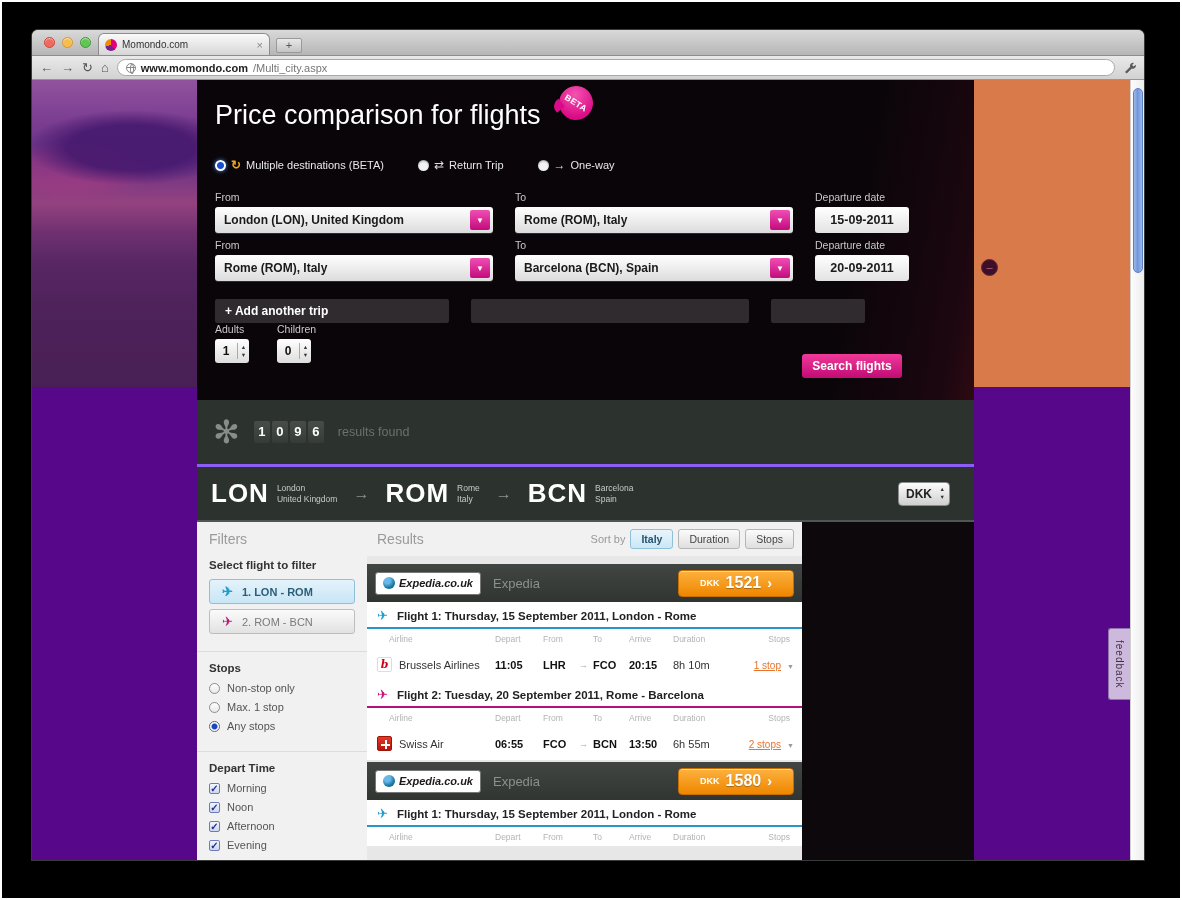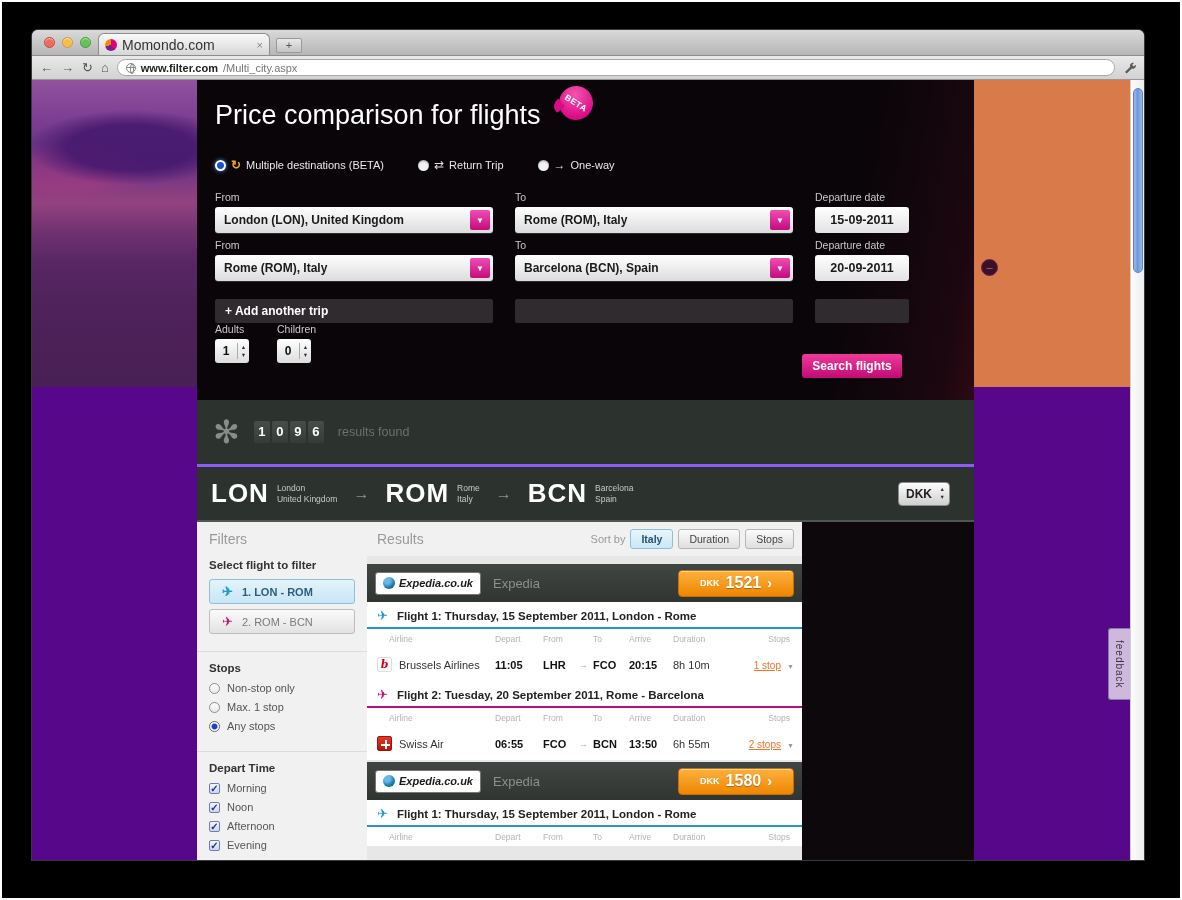--- a/index.html
+++ b/index.html
@@ -9,21 +9,21 @@
   
   .browser { position:absolute; left:30px; top:28px; width:1112px; height:830px; background:#c9c9c9; border-radius:6px 6px 0 0; box-shadow:0 0 0 1px #3a3a3a; overflow:hidden; }
   .titlebar { height:26px; background:linear-gradient(#d9d9d9,#b6b6b6); display:flex; align-items:flex-end; position:relative; border-bottom:1px solid #8d8d8d; }
   .lights { position:absolute; left:12px; top:7px; display:flex; gap:7px; }
   .light { width:11px; height:11px; border-radius:50%; box-shadow:inset 0 1px 1px rgba(255,255,255,.6); }
   .light.red{ background:#ee6a5f; border:1px solid #c8453c;}
   .light.yellow{ background:#f5bd4f; border:1px solid #cf9a34;}
   .light.green{ background:#61c454; border:1px solid #3f9a35;}
   .tab { margin-left:66px; width:172px; height:22px; background:linear-gradient(#fafafa,#d6d6d6); border:1px solid #8d8d8d; border-bottom:none; border-radius:6px 6px 0 0; display:flex; align-items:center; padding:0 6px; gap:5px; }
   .favicon { width:12px; height:12px; border-radius:50%; background:conic-gradient(#e0007f 0 40%, #7a1f8e 40% 70%, #f08a00 70% 100%); flex:0 0 12px; }
-  .tab-title { font-size:14px; color:#333; flex:1; white-space:nowrap; overflow:hidden; }
+  .tab-title { font-size:10px; color:#333; flex:1; white-space:nowrap; overflow:hidden; }
   .tab-close { font-size:11px; color:#888; cursor:default; }
   .newtab { width:26px; height:15px; margin-left:6px; margin-bottom:2px; background:linear-gradient(#e8e8e8,#c4c4c4); border:1px solid #999; border-radius:2px; font-size:11px; line-height:13px; text-align:center; color:#555; }
   .toolbar { height:24px; background:linear-gradient(#e9e9e9,#d2d2d2); border-bottom:1px solid #979797; display:flex; align-items:center; padding:0 8px; gap:8px; }
   .navbtn { font-size:13px; color:#555; line-height:1; }
   .urlbar { flex:1; height:17px; background:#fff; border:1px solid #a8a8a8; border-radius:9px; display:flex; align-items:center; padding:0 8px; gap:5px; }
   .globe { width:10px; height:10px; border:1px solid #888; border-radius:50%; position:relative; flex:0 0 10px; }
   .globe:before { content:""; position:absolute; left:3px; top:0; width:2px; height:8px; border:1px solid #888; border-radius:50%; }
   .globe:after { content:""; position:absolute; left:0; top:3px; width:8px; height:0; border-top:1px solid #888; }
   .url-domain { font-size:11px; font-weight:bold; color:#222; }
   .url-path { font-size:11px; color:#777; }
@@ -73,21 +73,21 @@
   .fcol.date { width:94px; }
   .flabel { font-size:10.5px; color:#c9c9c9; margin-bottom:4px; }
   .select { height:26px; background:linear-gradient(#ffffff,#dcdcdc); border-radius:3px; display:flex; align-items:center; padding:0 3px 0 9px; justify-content:space-between; box-shadow:0 1px 0 rgba(255,255,255,.15); }
   .select-val { font-size:12px; font-weight:bold; color:#1a1a1a; }
   .select-arrow { width:20px; height:20px; background:linear-gradient(#f04db4,#c40b7d); border-radius:2px; color:#fff; font-size:8px; display:flex; align-items:center; justify-content:center; }
   .datebox { height:26px; background:linear-gradient(#ffffff,#e3e3e3); border-radius:3px; display:flex; align-items:center; justify-content:center; font-size:12.5px; font-weight:bold; color:#1a1a1a; }
   .remove-btn { position:absolute; right:-42px; bottom:5px; width:17px; height:17px; border-radius:50%; background:#3c1128; border:1px solid #6b2048; color:#b95c8c; font-size:11px; line-height:14px; text-align:center; }
 
   .addtrip-row { display:flex; gap:22px; margin-top:18px; }
   .darkbox { height:24px; background:#2f2b2e; border-radius:2px; }
-  .addtrip { width:278px; color:#fff; font-size:12px; font-weight:bold; line-height:24px; padding-left:10px; }
+  .addtrip { width:234px; color:#fff; font-size:12px; font-weight:bold; line-height:24px; padding-left:10px; }
   .ph-mid { width:278px; }
   .ph-right { width:94px; }
 
   .pax-row { display:flex; align-items:flex-end; }
   .pax { display:flex; flex-direction:column; margin-right:28px; }
   .stepper { width:34px; height:24px; background:linear-gradient(#fff,#ddd); border-radius:3px; display:flex; align-items:center; }
   .step-val { flex:1; text-align:center; font-size:12px; font-weight:bold; color:#111; }
   .step-arrows { width:12px; border-left:1px solid #aaa; display:flex; flex-direction:column; align-items:center; font-size:5.5px; color:#333; line-height:1.5; }
   .search-btn { position:absolute; right:72px; bottom:22px; width:100px; height:24px; background:linear-gradient(#ef3a9a,#c20b74); border-radius:3px; color:#fff; font-size:12px; font-weight:bold; text-align:center; line-height:24px; box-shadow:0 1px 2px rgba(0,0,0,.5); }
 
@@ -193,21 +193,21 @@
     <div class="newtab">+</div>
   </div>
 
   <div class="toolbar">
     <span class="navbtn">←</span>
     <span class="navbtn">→</span>
     <span class="navbtn">↻</span>
     <span class="navbtn">⌂</span>
     <div class="urlbar">
       <span class="globe"></span>
-      <span class="url-domain">www.filter.com</span>
+      <span class="url-domain">www.momondo.com</span>
       <span class="url-path">/Multi_city.aspx</span>
     </div>
     <svg class="wrench" viewBox="0 0 16 16">
       <path d="M13.5 2.5 a3.5 3.5 0 0 0-4.6 4.6 L2.5 13.5 l2 2 6.4-6.4 a3.5 3.5 0 0 0 4.6-4.6 l-2.3 2.3-2-2z" fill="#5a5a5a"></path>
     </svg>
   </div>
 
   <div class="viewport">
     <div class="bg-left"></div>
     <div class="bg-right"></div>

